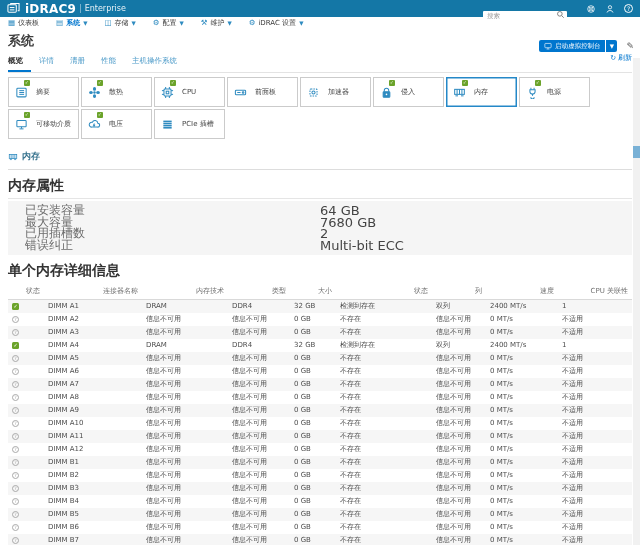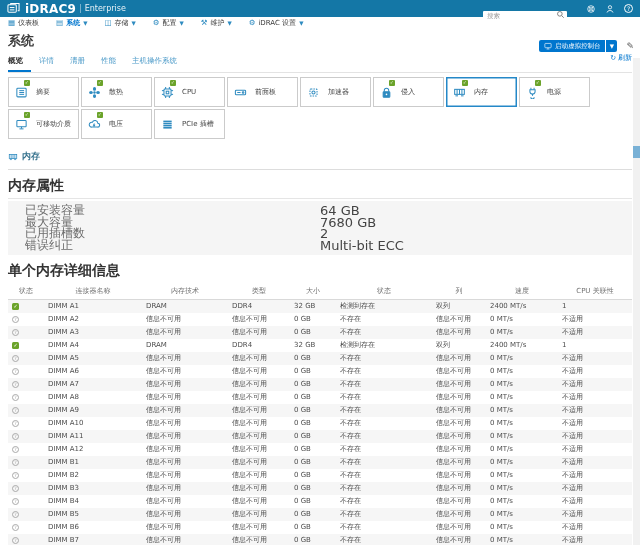--- a/index.html
+++ b/index.html
@@ -59,21 +59,21 @@
   .rule { border:none; border-top:1px solid #ddd; margin-top:3px; }
   .subhead { font-size:14px; font-weight:bold; color:#333; margin-top:7px; }
   .rule2 { border:none; border-top:1px solid #e5e5e5; margin-top:3px; }
   .attr-panel { background:#f5f5f5; margin-top:2px; padding:4px 0 4px 17px; }
   .attr-row { display:flex; height:11.5px; align-items:center; }
   .attr-label { width:295px; font-size:12px; color:#6b6b6b; }
   .attr-value { font-size:13px; color:#444; }
 
   
   table { border-collapse:collapse; table-layout:fixed; width:624px; margin-top:3px; }
-  thead th { font-size:7px; color:#707070; font-weight:normal; text-align:center; padding:3px 4px; border-bottom:1px solid #d9d9d9; white-space:nowrap; overflow:hidden; }
+  thead th { font-size:7px; color:#707070; font-weight:normal; text-align:right; padding:3px 4px; border-bottom:1px solid #d9d9d9; white-space:nowrap; overflow:hidden; }
   tbody td { font-size:7px; color:#4d4d4d; padding:0 4px; height:13px; white-space:nowrap; overflow:hidden; }
   tbody tr:nth-child(odd) { background:#f6f6f6; }
   .ok-badge { display:inline-block; width:7px; height:7px; background:#6ba32a; border-radius:1.5px; color:#fff; font-size:5px; line-height:7px; text-align:center; vertical-align:middle; }
   .unknown-badge { display:inline-block; width:7px; height:7px; border:1px solid #a9a9a9; border-radius:50%; color:#a9a9a9; font-size:4.5px; line-height:5px; text-align:center; vertical-align:middle; }
 
   
   .scroll-track { position:absolute; right:0; top:58px; width:7px; height:487px; background:#f1f1f1; }
   .scroll-thumb { position:absolute; right:0; top:146px; width:7px; height:12px; background:#79b1d6; cursor:grab; }
 
   svg.icn { stroke:#2e8bc0; fill:none; stroke-width:1.1; }

